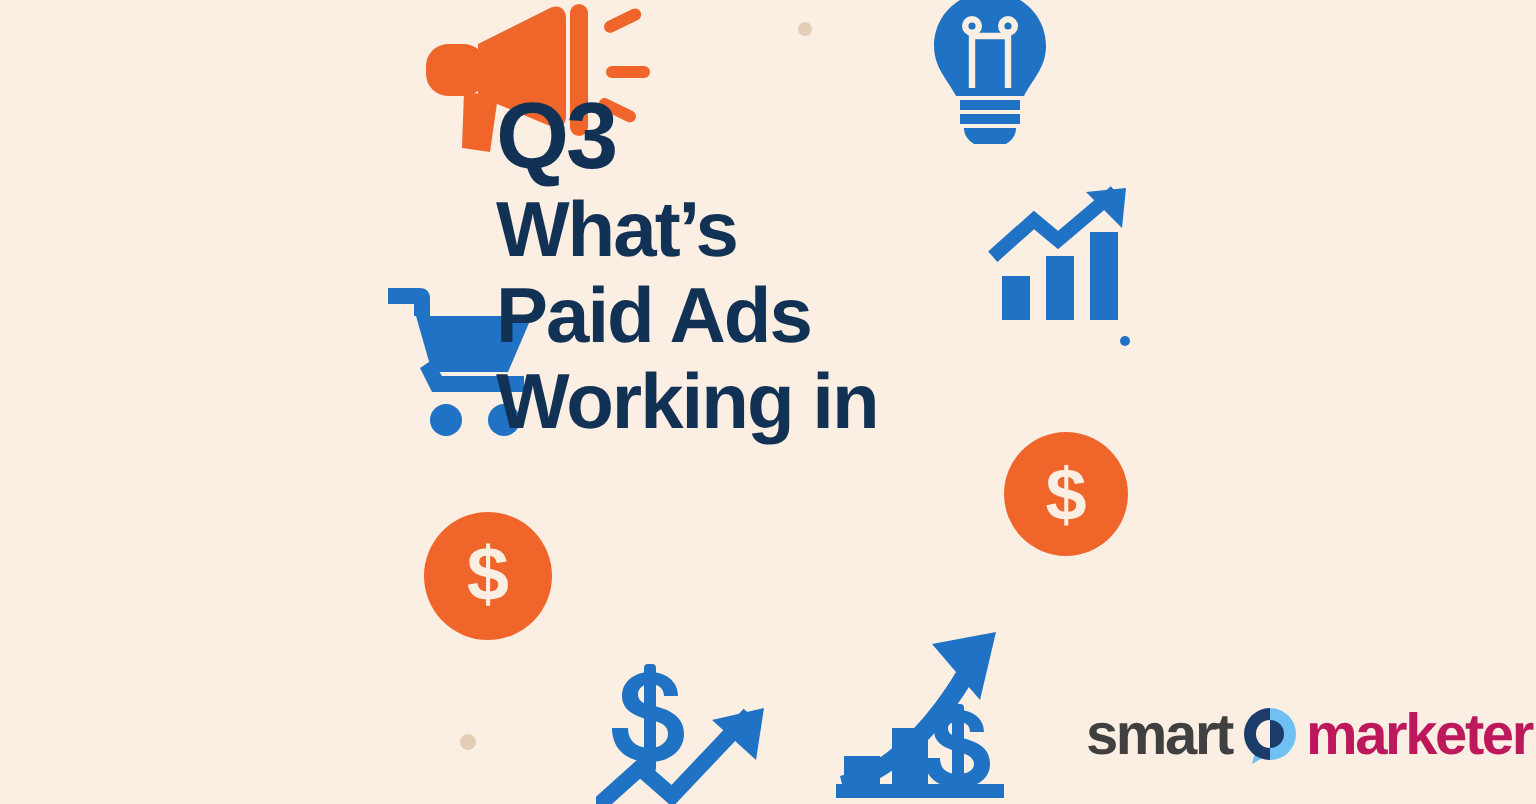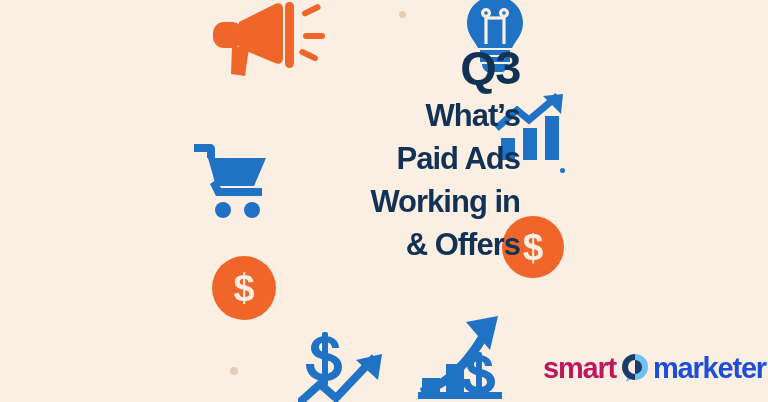--- a/index.html
+++ b/index.html
@@ -27,37 +27,37 @@
   }
   .dot-tan { background: #E3CDB6; }
   .dot-blue { background: #1F72C4; }
 
   
   #headline {
     position: absolute;
     left: 248px;
     top: 42px;
     width: 272px;
-    text-align: right;
+    text-align: left;
     color: #113255;
     font-family: "Liberation Sans", sans-serif;
     font-weight: bold;
     letter-spacing: -0.5px;
     line-height: 1.0;
   }
   .hl-line {
     display: block;
   }
   .hl-big {
     font-size: 47px;
     line-height: 52px;
     letter-spacing: -1.5px;
   }
   .hl-small {
-    font-size: 31px;
+    font-size: 39px;
     line-height: 43px;
     letter-spacing: -1px;
   }
 
   
   .icon {
     position: absolute;
   }
   .icon svg { display: block; }
 
@@ -86,22 +86,22 @@
     align-items: center;
     height: 34px;
   }
   #logo .word {
     font-family: "Liberation Sans", sans-serif;
     font-weight: bold;
     font-size: 29px;
     letter-spacing: -1.2px;
     line-height: 1;
   }
-  #logo .word-smart { color: #be185d; }
-  #logo .word-marketer { color: #1d4ed8; }
+  #logo .word-smart { color: #404040; }
+  #logo .word-marketer { color: #be185d; }
   #logo .logo-mark {
     width: 30px;
     height: 30px;
     margin: 0 3px 0 4px;
     position: relative;
     flex: none;
   }
 </style>
 </head>
 <body>
@@ -227,21 +227,20 @@
                  C60 52 58 51 58 48 C58 46 60 45 63 45 C66 45 69 46 69 50 Z"></path>
       </g>
     </svg>
   </div>
 
   <div id="headline">
     <span class="hl-line hl-big">Q3</span>
     <span class="hl-line hl-small">What’s</span>
     <span class="hl-line hl-small">Paid Ads</span>
     <span class="hl-line hl-small">Working in</span>
-    <span class="hl-line hl-small">&amp; Offers</span>
   </div>
 
   <div id="logo">
     <span class="word word-smart">smart</span>
     <span class="logo-mark">
       <svg width="30" height="30" viewBox="0 0 30 30">
 
         <path d="M8 21 L6 29 L15 24 Z" fill="#6EC1F0"></path>
 
         <path d="M15 1 A13 13 0 0 1 15 27 Z" fill="#6EC1F0"></path>

